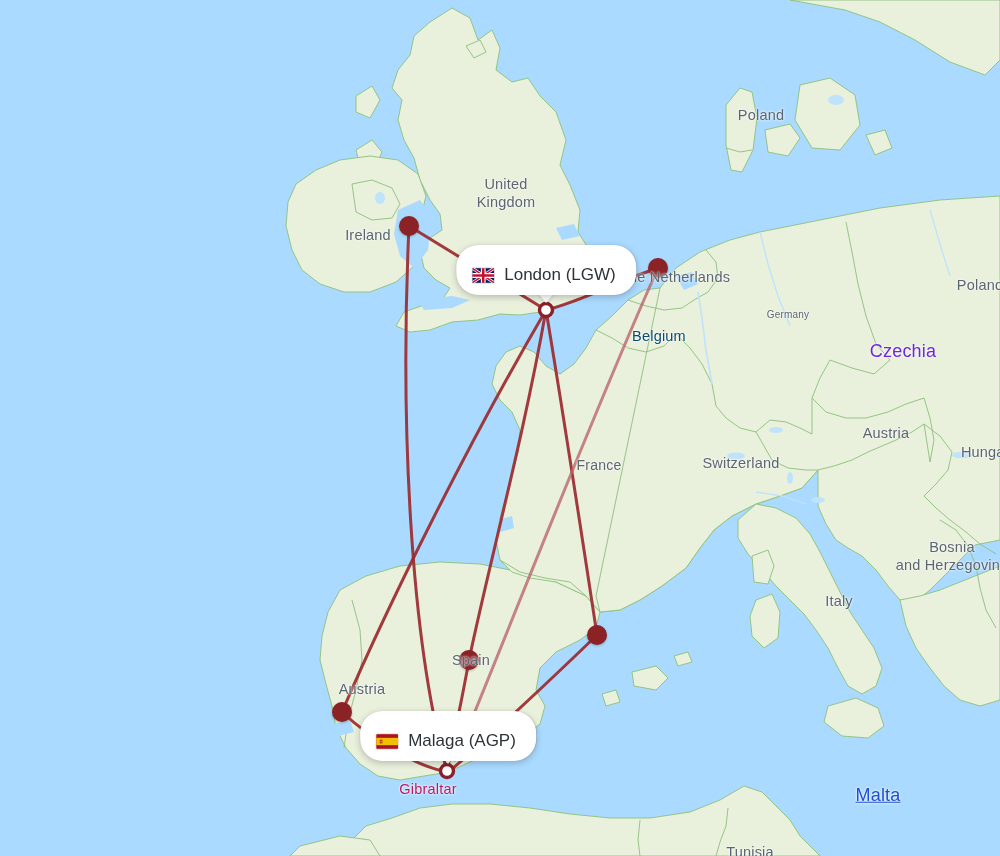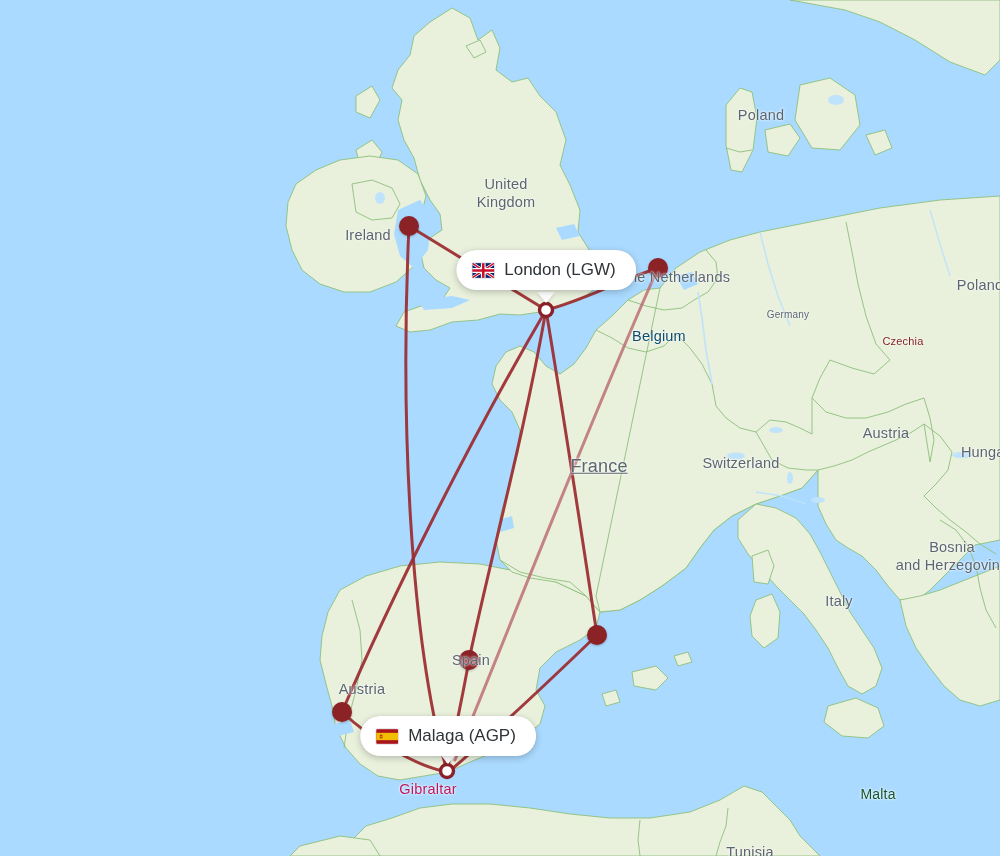--- a/index.html
+++ b/index.html
@@ -36,21 +36,21 @@
     letter-spacing: 0.2px;
     transform: translate(-50%, -50%);
     pointer-events: none;
     text-shadow: 0 0 3px rgba(255,255,255,0.85), 0 0 2px rgba(255,255,255,0.9);
   }
   .airport-tooltip {
     position: absolute;
     background: #ffffff;
     border-radius: 22px;
     box-shadow: 0 2px 7px rgba(0,0,0,0.22), 0 0 1px rgba(0,0,0,0.12);
-    padding: 10px 20px 10px 16px;
+    padding: 20px 20px 10px 16px;
     display: flex;
     align-items: center;
     gap: 10px;
     transform: translate(-50%, -50%);
     white-space: nowrap;
   }
   .airport-tooltip .tip-label {
     font-size: 17px;
     color: #2e3338;
     font-family: "Liberation Sans", sans-serif;
@@ -229,32 +229,32 @@
 
   <div id="country-labels">
       <div class="country-label" style="left: 368px; top: 228px; font-size: 14.5px; color: rgb(92, 102, 112); margin-top: 7px;">Ireland</div>
       <div class="country-label" style="left: 506px; top: 193px; font-size: 14.5px; color: rgb(92, 102, 112);">United
 Kingdom</div>
       <div class="country-label" style="left: 761px; top: 115px; font-size: 14.5px; color: rgb(92, 102, 112);">Poland</div>
       <div class="country-label" style="left: 675px; top: 277px; font-size: 14.5px; color: rgb(92, 102, 112);">The Netherlands</div>
       <div class="country-label" style="left: 980px; top: 285px; font-size: 14.5px; color: rgb(92, 102, 112);">Poland</div>
       <div class="country-label" style="left: 659px; top: 336px; font-size: 14.5px; color: #0c4a6e;">Belgium</div>
       <div class="country-label" style="left: 788px; top: 315px; font-size: 10px; color: rgb(92, 102, 112);">Germany</div>
-      <div class="country-label" style="left: 903px; top: 342px; font-size: 11px; color: #7f1d1d;">Czechia</div>
-      <div class="country-label" style="left: 599px; top: 466px; font-size: 18px; color: rgb(92, 102, 112); text-decoration: underline;">France</div>
+      <div class="country-label" style="left: 903px; top: 351px; font-size: 18px; color: #6d28d9;">Czechia</div>
+      <div class="country-label" style="left: 599px; top: 466px; font-size: 14px; color: rgb(92, 102, 112);">France</div>
       <div class="country-label" style="left: 741px; top: 463px; font-size: 14.5px; color: rgb(92, 102, 112);">Switzerland</div>
       <div class="country-label" style="left: 886px; top: 433px; font-size: 14.5px; color: rgb(92, 102, 112);">Austria</div>
       <div class="country-label" style="left: 989px; top: 452px; font-size: 14.5px; color: rgb(92, 102, 112);">Hungary</div>
       <div class="country-label" style="left: 952px; top: 556px; font-size: 14.5px; color: rgb(92, 102, 112);">Bosnia
 and Herzegovina</div>
       <div class="country-label" style="left: 839px; top: 601px; font-size: 14.5px; color: rgb(92, 102, 112);">Italy</div>
       <div class="country-label" style="left: 471px; top: 660px; font-size: 14.5px; color: rgb(92, 102, 112); text-align: right;">Spain</div>
       <div class="country-label" style="left: 362px; top: 689px; font-size: 14.5px; color: rgb(92, 102, 112);">Austria</div>
       <div class="country-label" style="left: 428px; top: 789px; font-size: 14.5px; color: #be185d;">Gibraltar</div>
-      <div class="country-label" style="left: 878px; top: 795px; font-size: 14px; color: #14532d;">Malta</div>
+      <div class="country-label" style="left: 878px; top: 795px; font-size: 18px; color: #1d4ed8; text-decoration: underline;">Malta</div>
       <div class="country-label" style="left: 750px; top: 852px; font-size: 14.5px; color: rgb(92, 102, 112);">Tunisia</div>
     </div>
 
   <div id="tooltips-layer">
 
     <div class="tooltip-tail" id="tail-london" style="left: 546px; top: 292px;"></div>
     <div class="airport-tooltip" id="tt-london" style="left: 546px; top: 270px;">
       <svg class="flag" viewBox="0 0 60 40">
         <rect width="60" height="40" fill="#012169"></rect>
         <path d="M0,0 L60,40 M60,0 L0,40" stroke="#fff" stroke-width="8"></path>

